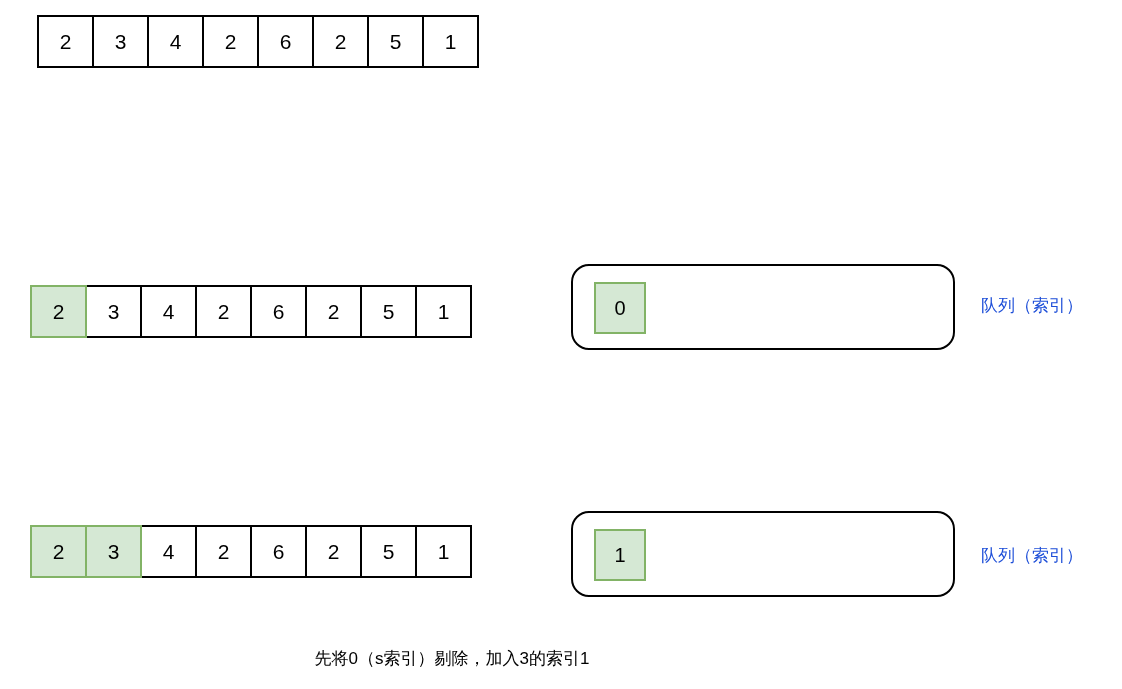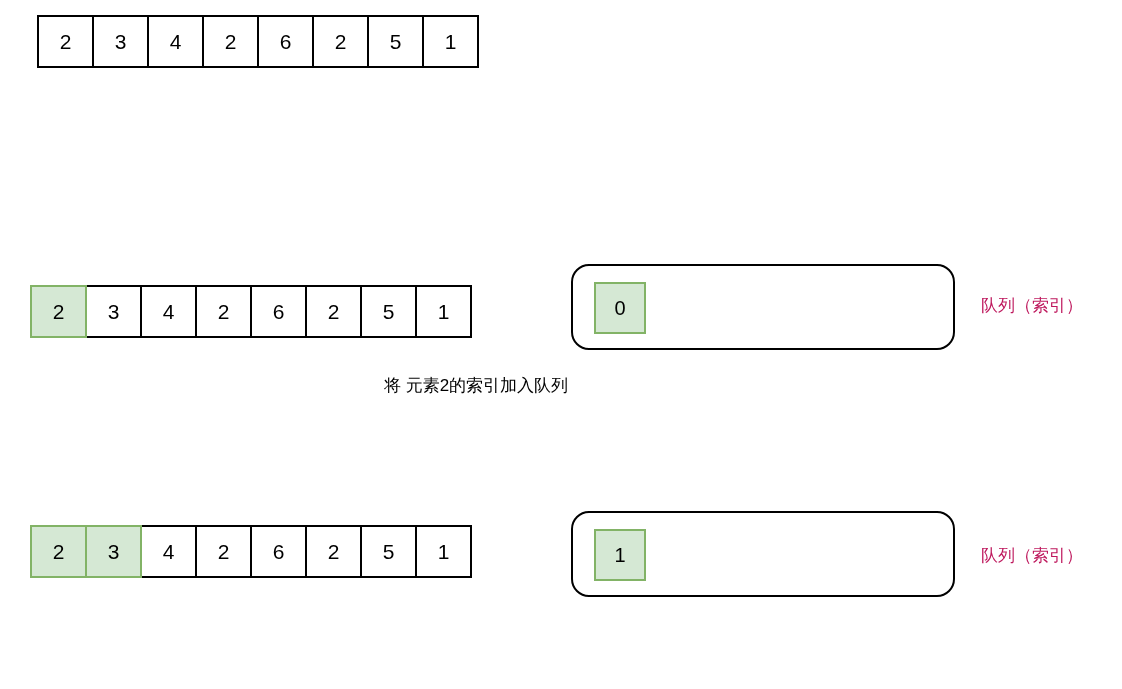--- a/index.html
+++ b/index.html
@@ -73,21 +73,21 @@
     justify-content: center;
     font-size: 20px;
     color: #000000;
   }
 
   
   .side-label {
     position: absolute;
     font-size: 17px;
     white-space: nowrap;
-    color: #be185d;
+    color: #1d4ed8;
   }
   .caption {
     position: absolute;
     font-size: 17px;
     line-height: 28px;
     text-align: center;
     white-space: nowrap;
     color: #000000;
     transform: translateX(-50%);
   }
@@ -118,33 +118,33 @@
     <div class="cell">5</div>
     <div class="cell">1</div>
   </div>
 
   <div class="queue" style="left:571px; top:264px;">
     <div class="queue-item">0</div>
   </div>
 
   <div class="side-label" style="left:981px; top:294px;">队列（索引）</div>
 
-  <div class="caption" style="left:476px; top:372px;">将 元素2的索引加入队列</div>
 
   <div class="array" style="left:30px; top:525px;">
     <div class="cell hl">2</div>
     <div class="cell hl">3</div>
     <div class="cell">4</div>
     <div class="cell">2</div>
     <div class="cell">6</div>
     <div class="cell">2</div>
     <div class="cell">5</div>
     <div class="cell">1</div>
   </div>
 
   <div class="queue" style="left:571px; top:511px;">
     <div class="queue-item">1</div>
   </div>
 
   <div class="side-label" style="left:981px; top:544px;">队列（索引）</div>
 
+  <div class="caption" style="left:452px; top:645px;">先将0（s索引）剔除，加入3的索引1</div>
 
 </div>
 
 </body></html>

